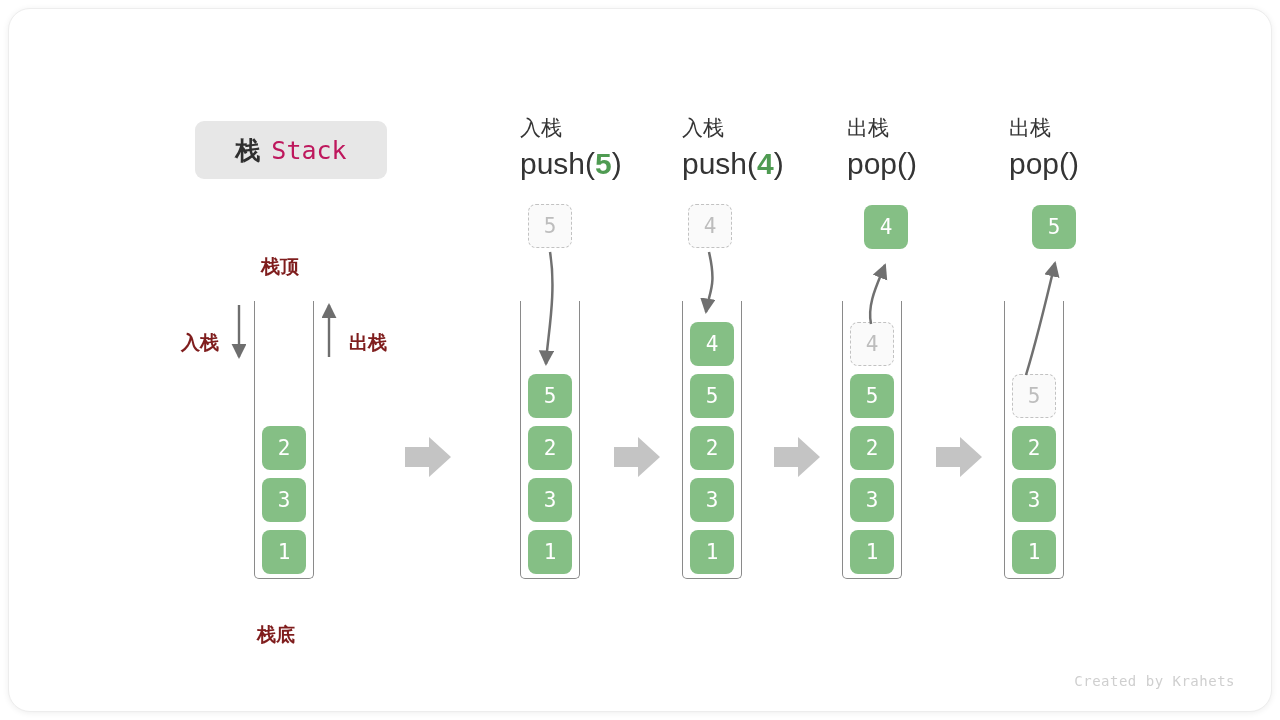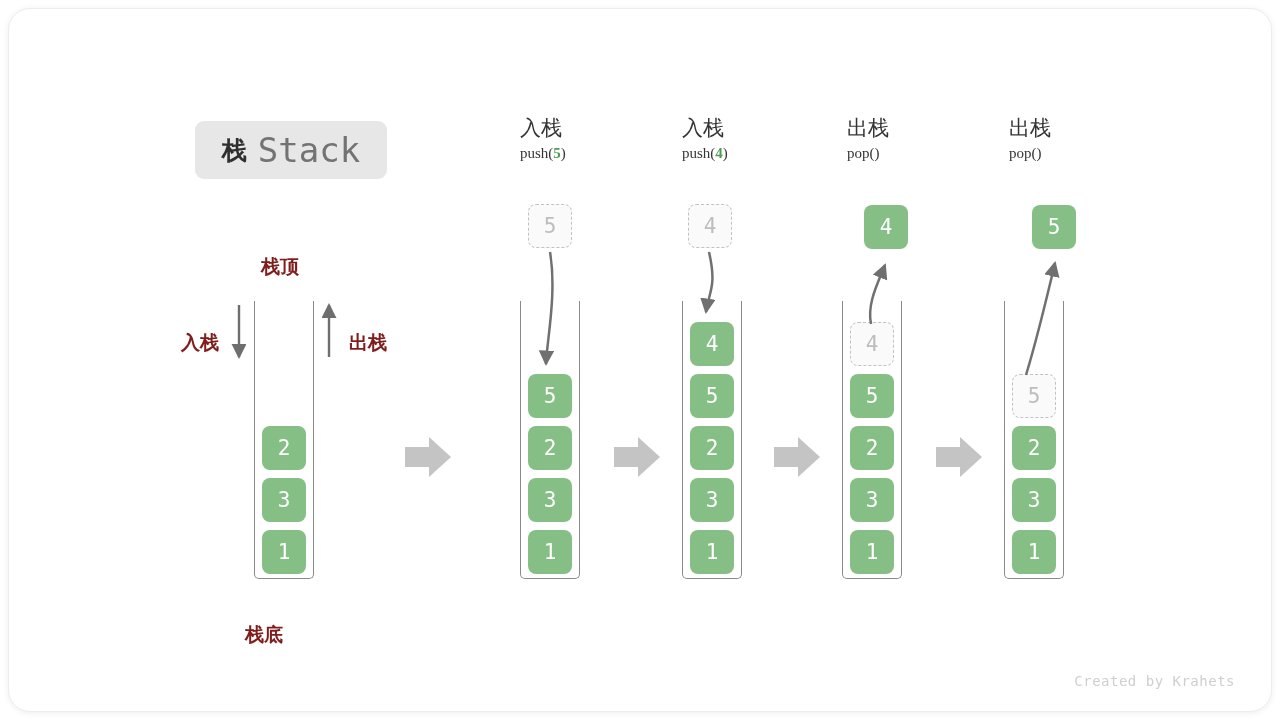--- a/index.html
+++ b/index.html
@@ -43,40 +43,40 @@
   }
   #title-badge .t-cn {
     font-family: "Liberation Sans", "DejaVu Sans", sans-serif;
     font-size: 25px;
     font-weight: bold;
     color: #2f2f2f;
     letter-spacing: 0px;
   }
   #title-badge .t-en {
     font-family: "DejaVu Sans Mono", "Liberation Mono", monospace;
-    font-size: 34px;
-    color: #737373;
+    font-size: 25px;
+    color: #be185d;
     margin-left: 11px;
   }
 
   
   .col-head {
     position: absolute;
     text-align: left;
     line-height: 1.42;
   }
   .col-head .h-cn {
     font-family: "Liberation Sans", "DejaVu Sans", sans-serif;
     font-size: 21px;
     color: #343434;
     display: block;
   }
   .col-head .h-code {
-    font-family: Liberation Serif, serif;
-    font-size: 15px;
+    font-family: Liberation Sans, sans-serif;
+    font-size: 30px;
     color: #343434;
     display: block;
     white-space: pre;
   }
   .col-head .h-code .num {
     color: #4f9b52;
     font-weight: bold;
   }
 
   
@@ -144,21 +144,21 @@
 <body>
 
 <div id="card">
 
   <div id="title-badge">
     <span class="t-cn">栈</span>
     <span class="t-en">Stack</span>
   </div>
 
   <div class="sidelabel" style="left:252px; top:245px;">栈顶</div>
-  <div class="sidelabel" style="left:236px; top:613px;">栈底</div>
+  <div class="sidelabel" style="left:248px; top:613px;">栈底</div>
   <div class="sidelabel" style="left:172px; top:321px;">入栈</div>
   <div class="sidelabel" style="left:340px; top:321px;">出栈</div>
 
   <div class="stack-box" style="left:245px; top:292px;"></div>
   <div class="cell" style="left:253px; top:417px;">2</div>
   <div class="cell" style="left:253px; top:469px;">3</div>
   <div class="cell" style="left:253px; top:521px;">1</div>
 
   <div class="col-head" style="left:511px; top:104px;">
     <span class="h-cn">入栈</span>

